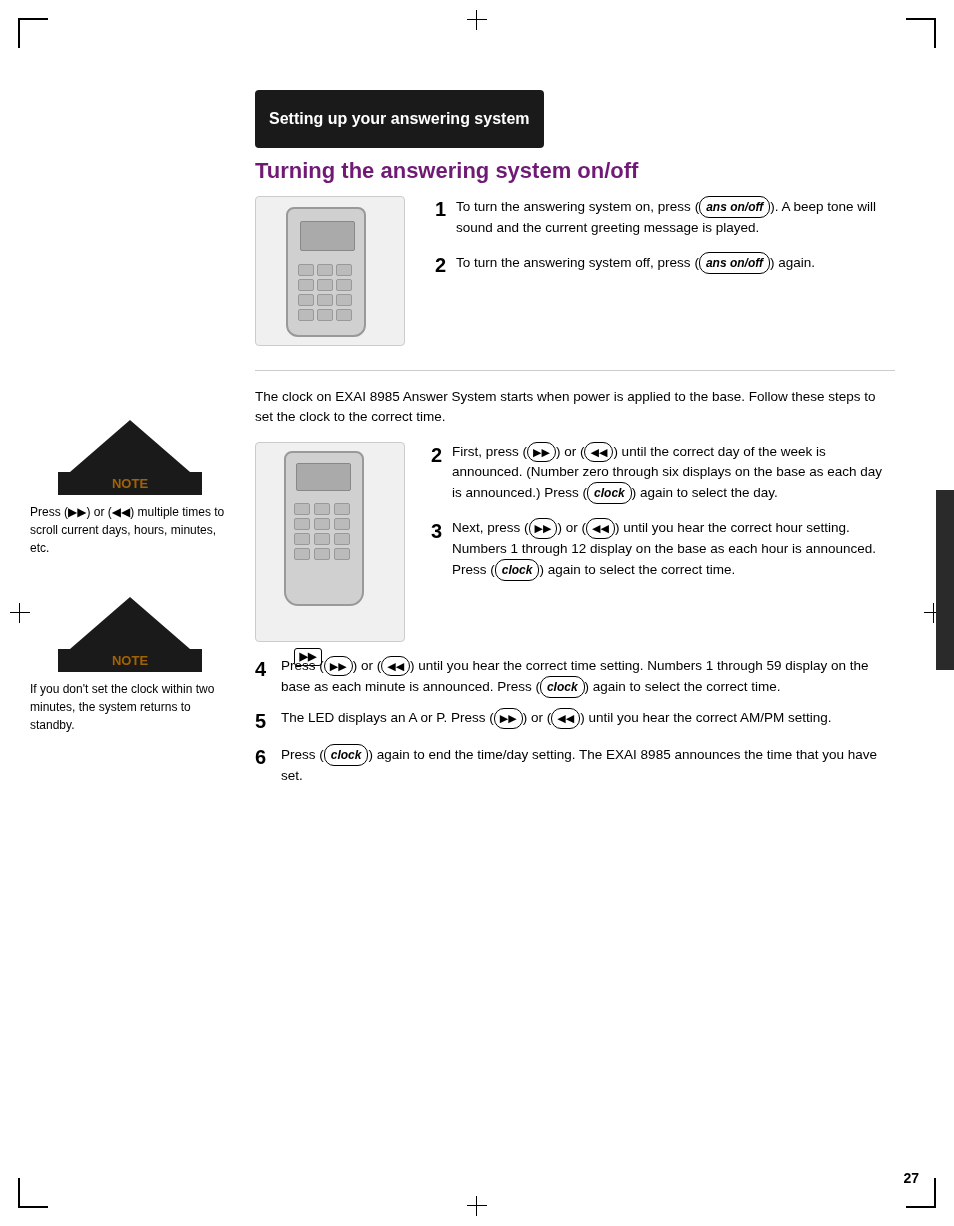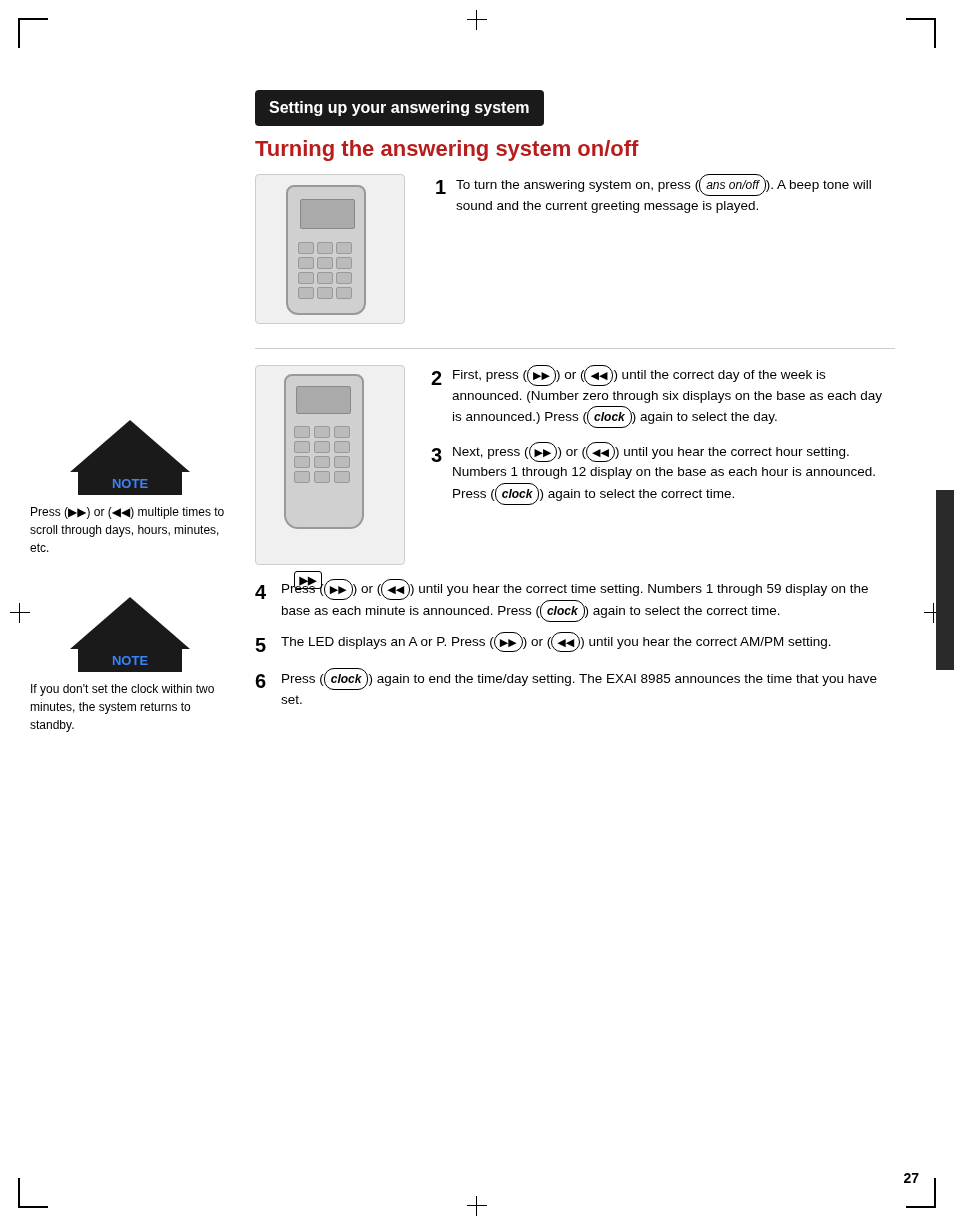--- a/index.html
+++ b/index.html
@@ -67,34 +67,34 @@
       position: absolute;
       left: 30px;
       top: 420px;
       width: 200px;
     }
 
     
     .section-heading {
       background: #1a1a1a;
       color: #fff;
-      padding: 9px 14px;
+      padding: 20px 14px;
       font-size: 16px;
       font-weight: bold;
       display: inline-block;
       border-radius: 4px;
       margin-bottom: 10px;
     }
 
     
     .page-h2 {
       font-size: 22px;
       font-weight: bold;
       margin-bottom: 12px;
-      color: #b91c1c;
+      color: #701a75;
     }
 
     
     .ans-section {
       display: flex;
       gap: 20px;
       margin-bottom: 24px;
     }
     .ans-image {
       flex-shrink: 0;
@@ -172,21 +172,21 @@
     }
 
     
     .btn-inline {
       display: inline-block;
       border: 1.5px solid #000;
       border-radius: 10px;
       padding: 1px 6px;
       font-size: 12px;
       font-style: italic;
-      font-weight: normal;
+      font-weight: bold;
       white-space: nowrap;
     }
     .btn-inline.clock-btn {
       font-style: italic;
       font-weight: bold;
     }
 
     
     .arr-btn {
       display: inline-block;
@@ -308,26 +308,26 @@
       width: 0;
       height: 0;
       border-left: 60px solid transparent;
       border-right: 60px solid transparent;
       border-bottom: 52px solid #1a1a1a;
       margin: 0 auto 0;
       position: relative;
     }
     .note-label-box {
       background: #1a1a1a;
-      color: #3b82f6;
+      color: #a16207;
       font-size: 13px;
       font-weight: bold;
       padding: 4px 28px;
       margin: 0 auto;
-      width: 104px;
+      width: 144px;
       text-align: center;
     }
     .note-text {
       font-size: 12px;
       line-height: 1.5;
       text-align: left;
       margin-top: 8px;
     }
 
     
@@ -358,21 +358,21 @@
 <div class="crosshair ch-bottom"></div>
 <div class="crosshair ch-right"></div>
 <div class="crosshair ch-left"></div>
 
 <div class="sidebar-accent"></div>
 
 <div class="left-sidebar">
   <div class="note-box">
     <div class="note-triangle"></div>
     <div class="note-label-box">NOTE</div>
-    <div class="note-text">Press (▶▶) or (◀◀) multiple times to scroll through days, hours, minutes, etc.</div>
+    <div class="note-text">Press (▶▶) or (◀◀) multiple times to scroll current days, hours, minutes, etc.</div>
   </div>
 
   <div class="note-box" style="margin-top: 40px;">
     <div class="note-triangle"></div>
     <div class="note-label-box">NOTE</div>
     <div class="note-text">If you don't set the clock within two minutes, the system returns to standby.</div>
   </div>
 </div>
 
 <div class="main-content">
@@ -407,26 +407,33 @@
       </div>
     </div>
 
     <div class="ans-steps">
       <div class="step-row">
         <span class="step-num">1</span>
         <span class="step-text">
           To turn the answering system on, press (<span class="btn-inline">ans on/off</span>). A beep tone will sound and the current greeting message is played.
         </span>
       </div>
+      <div class="step-row">
+        <span class="step-num">2</span>
+        <span class="step-text">
+          To turn the answering system off, press (<span class="btn-inline">ans on/off</span>) again.
+        </span>
+      </div>
     </div>
   </div>
 
   <hr class="section-divider">
 
   
+  <div class="clock-intro">The clock on EXAI 8985 Answer System starts when power is applied to the base. Follow these steps to set the clock to the correct time.</div>
 
   
   <div class="clock-body">
 
     <div class="clock-image">
       <div class="phone2-img">
         <div class="phone2-body">
           <div class="phone2-display"></div>
           <div class="phone2-keypad">
             <div class="key-btn"></div>

